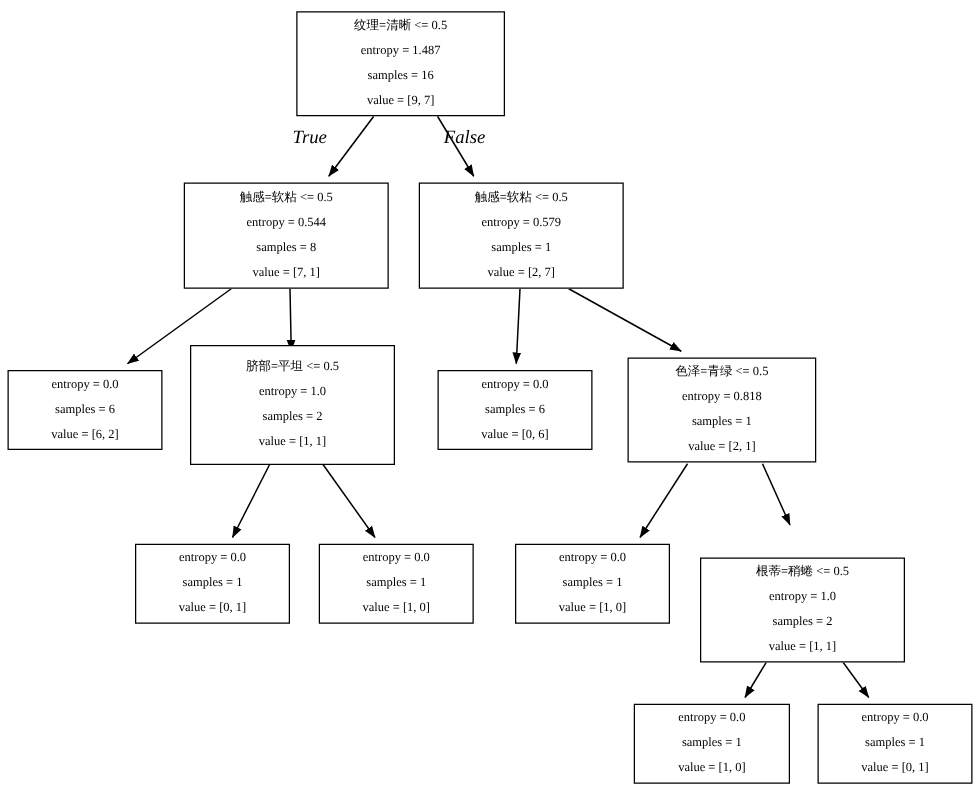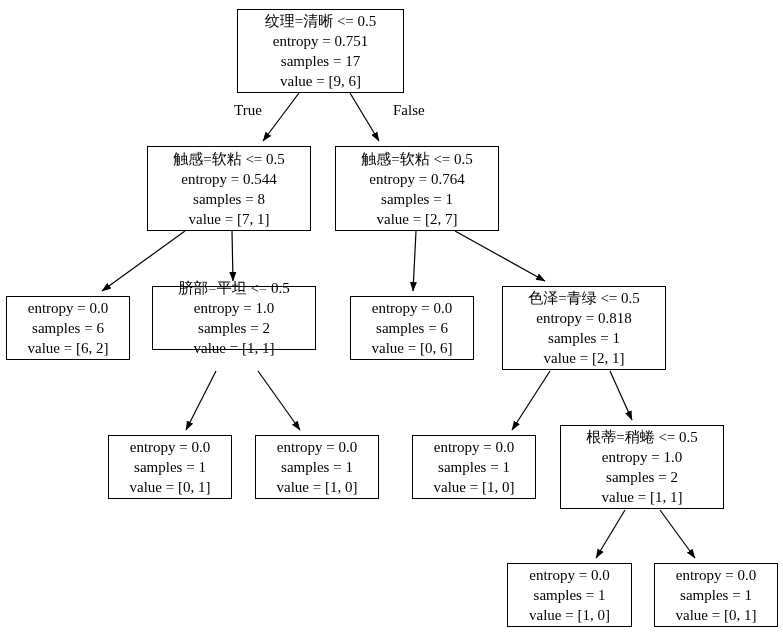--- a/index.html
+++ b/index.html
@@ -21,29 +21,30 @@
   .node {
     position: absolute;
     box-sizing: border-box;
     background: #ffffff;
     border: 1px solid #000000;
     display: flex;
     flex-direction: column;
     justify-content: center;
     align-items: center;
     text-align: center;
-    font-size: 15px;
+    font-size: 10px;
     line-height: 20px;
     white-space: nowrap;
   }
   .node .line { display: block; }
   .edge-label {
     position: absolute;
     font-size: 15px;
     line-height: 17px;
+    font-style: italic;
   }
 </style>
 </head>
 <body>
 
 <div class="canvas">
 
   <svg class="edges">
     <defs>
       <marker id="arrow" markerWidth="11" markerHeight="9" refX="9" refY="4" orient="auto" markerUnits="userSpaceOnUse">
@@ -58,63 +59,63 @@
     <line x1="455" y1="231" x2="545" y2="281" marker-end="url(#arrow)"></line>
     <line x1="216" y1="371" x2="186" y2="430" marker-end="url(#arrow)"></line>
     <line x1="258" y1="371" x2="300" y2="430" marker-end="url(#arrow)"></line>
     <line x1="550" y1="371" x2="512" y2="430" marker-end="url(#arrow)"></line>
     <line x1="610" y1="371" x2="632" y2="420" marker-end="url(#arrow)"></line>
     <line x1="625" y1="510" x2="596" y2="558" marker-end="url(#arrow)"></line>
     <line x1="660" y1="510" x2="695" y2="558" marker-end="url(#arrow)"></line>
   </svg>
 
   <div class="edge-label" style="left:234px; top:102px;">True</div>
-  <div class="edge-label" style="left:393px; top:102px;">False</div>
+  <div class="edge-label" style="left:355px; top:102px;">False</div>
 
   <div class="node" style="left:237px; top:9px; width:167px; height:84px;">
     <span class="line">纹理=清晰 &lt;= 0.5</span>
-    <span class="line">entropy = 0.751</span>
-    <span class="line">samples = 17</span>
-    <span class="line">value = [9, 6]</span>
+    <span class="line">entropy = 1.487</span>
+    <span class="line">samples = 16</span>
+    <span class="line">value = [9, 7]</span>
   </div>
 
   <div class="node" style="left:147px; top:146px; width:164px; height:85px;">
     <span class="line">触感=软粘 &lt;= 0.5</span>
     <span class="line">entropy = 0.544</span>
     <span class="line">samples = 8</span>
     <span class="line">value = [7, 1]</span>
   </div>
 
   <div class="node" style="left:335px; top:146px; width:164px; height:85px;">
     <span class="line">触感=软粘 &lt;= 0.5</span>
-    <span class="line">entropy = 0.764</span>
+    <span class="line">entropy = 0.579</span>
     <span class="line">samples = 1</span>
     <span class="line">value = [2, 7]</span>
   </div>
 
   <div class="node" style="left:6px; top:296px; width:124px; height:64px;">
     <span class="line">entropy = 0.0</span>
     <span class="line">samples = 6</span>
     <span class="line">value = [6, 2]</span>
   </div>
 
-  <div class="node" style="left:152px; top:286px; width:164px; height:64px;text-align:right;">
+  <div class="node" style="left:152px; top:276px; width:164px; height:96px;text-align:right;">
     <span class="line">脐部=平坦 &lt;= 0.5</span>
     <span class="line">entropy = 1.0</span>
     <span class="line">samples = 2</span>
     <span class="line">value = [1, 1]</span>
   </div>
 
   <div class="node" style="left:350px; top:296px; width:124px; height:64px;">
     <span class="line">entropy = 0.0</span>
     <span class="line">samples = 6</span>
     <span class="line">value = [0, 6]</span>
   </div>
 
-  <div class="node" style="left:502px; top:286px; width:164px; height:84px;">
+  <div class="node" style="left:502px; top:286px; width:151px; height:84px;">
     <span class="line">色泽=青绿 &lt;= 0.5</span>
     <span class="line">entropy = 0.818</span>
     <span class="line">samples = 1</span>
     <span class="line">value = [2, 1]</span>
   </div>
 
   <div class="node" style="left:108px; top:435px; width:124px; height:64px;">
     <span class="line">entropy = 0.0</span>
     <span class="line">samples = 1</span>
     <span class="line">value = [0, 1]</span>
@@ -125,21 +126,21 @@
     <span class="line">samples = 1</span>
     <span class="line">value = [1, 0]</span>
   </div>
 
   <div class="node" style="left:412px; top:435px; width:124px; height:64px;">
     <span class="line">entropy = 0.0</span>
     <span class="line">samples = 1</span>
     <span class="line">value = [1, 0]</span>
   </div>
 
-  <div class="node" style="left:560px; top:425px; width:164px; height:84px;">
+  <div class="node" style="left:560px; top:446px; width:164px; height:84px;">
     <span class="line">根蒂=稍蜷 &lt;= 0.5</span>
     <span class="line">entropy = 1.0</span>
     <span class="line">samples = 2</span>
     <span class="line">value = [1, 1]</span>
   </div>
 
   <div class="node" style="left:507px; top:563px; width:125px; height:64px;">
     <span class="line">entropy = 0.0</span>
     <span class="line">samples = 1</span>
     <span class="line">value = [1, 0]</span>

